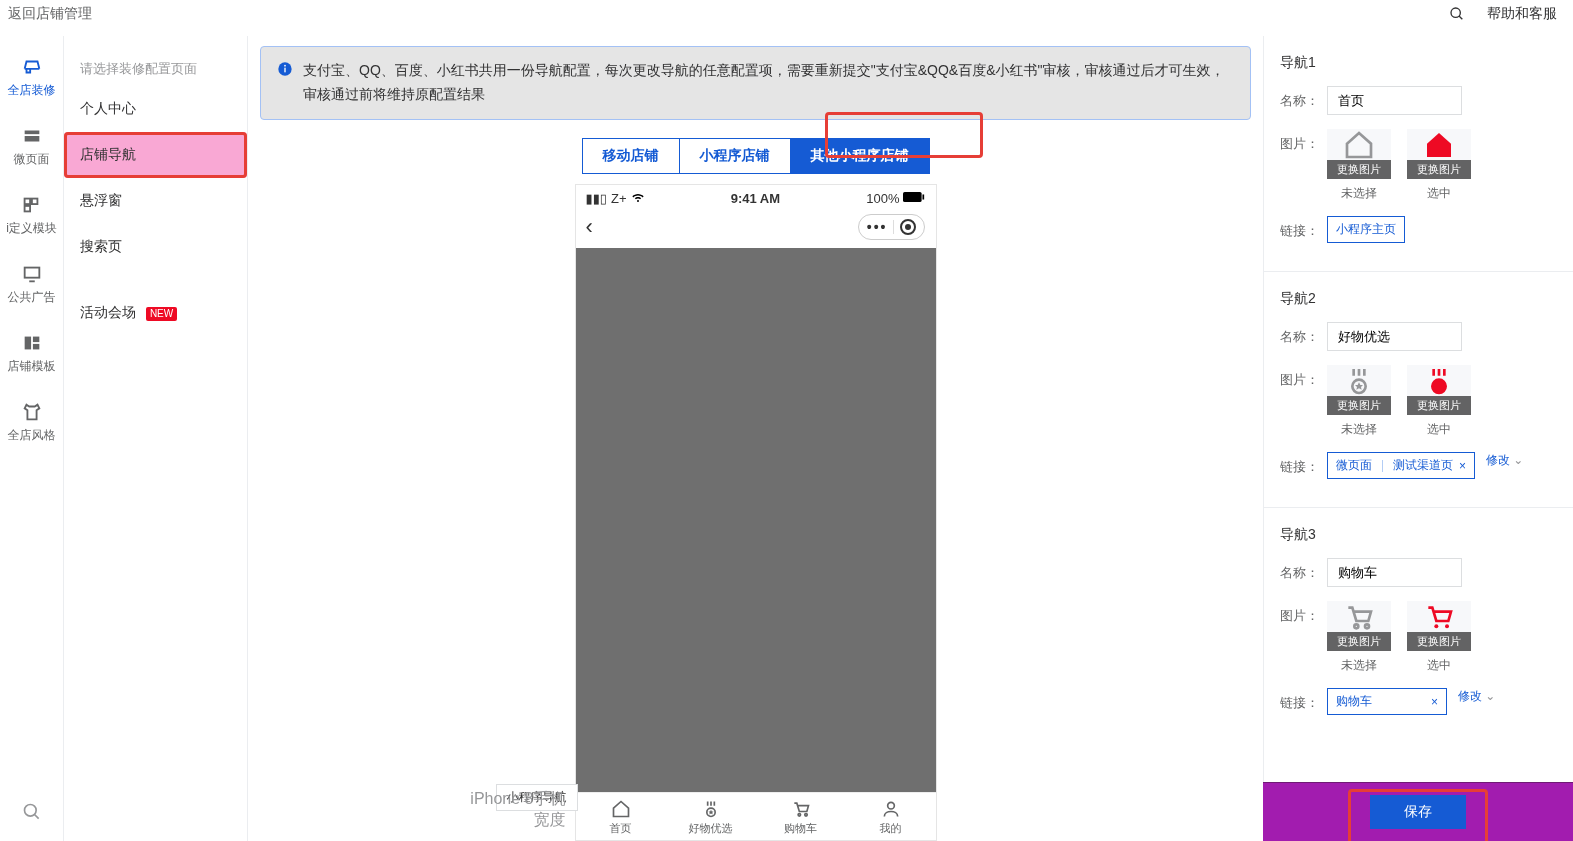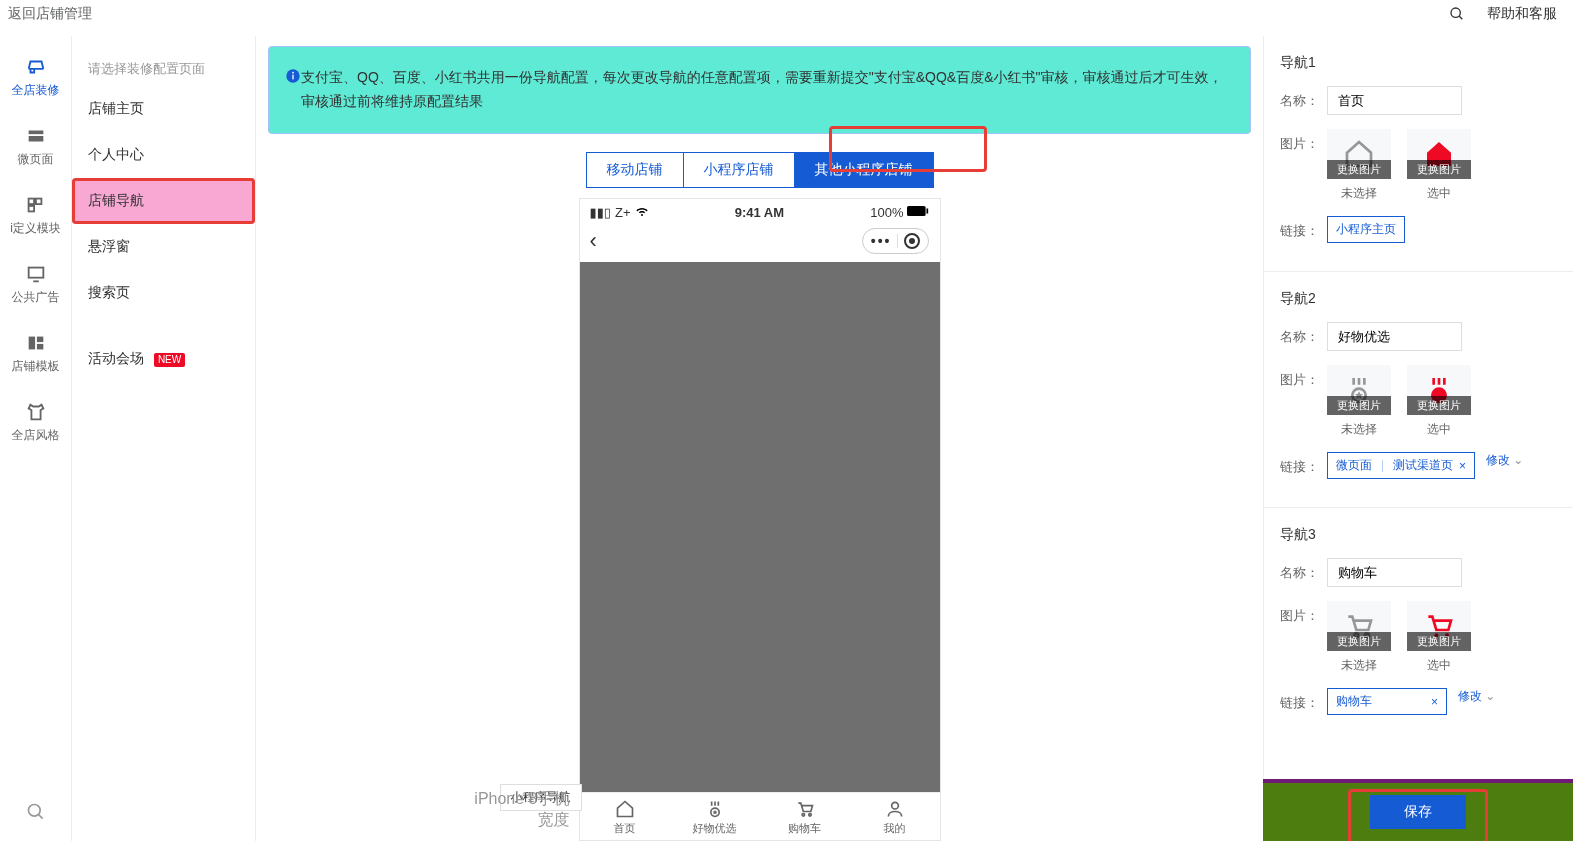--- a/index.html
+++ b/index.html
@@ -6,39 +6,39 @@
     body { font-family: -apple-system, "PingFang SC", "Microsoft YaHei", sans-serif; font-size: 14px; color: #333; background: #fff; overflow: hidden; }
     .app { display: flex; flex-direction: column; height: 841px; width: 1573px; }
     
     .topbar { display: flex; justify-content: space-between; align-items: center; height: 36px; padding: 0 16px 8px 8px; }
     .topbar .back { color: #646566; }
     .topbar .help { display: flex; align-items: center; gap: 22px; color: #323233; cursor: pointer; }
     .topbar .help svg { width: 16px; height: 16px; }
     
     .layout { display: flex; flex: 1; min-height: 0; }
     
-    .iconrail { width: 72px; background: #fff; border-right: 1px solid #ebedf0; display: flex; flex-direction: column; align-items: center; padding-top: 20px; gap: 26px; }
+    .iconrail { width: 64px; background: #fff; border-right: 1px solid #ebedf0; display: flex; flex-direction: column; align-items: center; padding-top: 20px; gap: 26px; }
     .iconrail .item { display: flex; flex-direction: column; align-items: center; gap: 4px; color: #646566; cursor: pointer; font-size: 12px; text-align: center; }
     .iconrail .item.active { color: #155bd4; }
     .iconrail .item svg, .iconrail .item .ico { width: 22px; height: 22px; display: flex; align-items: center; justify-content: center; }
     .iconrail .spacer { flex: 1; }
     .iconrail .search-bot { margin-bottom: 16px; color: #646566; }
     
     .sidebar { width: 184px; min-width: 184px; background: #fff; border-right: 1px solid #ebedf0; padding-top: 16px; }
     .sidebar .hint { color: #969799; font-size: 13px; padding: 8px 16px; }
     .sidebar .nav-item { padding: 14px 16px; cursor: pointer; font-size: 14px; color: #323233; position: relative; }
     .sidebar .nav-item.active { background: #f9a8d4; }
     .sidebar .highlight-red { box-shadow: 0 0 0 3px #e63e36 inset; border-radius: 4px; }
     .sidebar .spacer-sm { height: 20px; }
     .newtag { display: inline-block; background: #ee0a24; color: #fff; font-size: 10px; border-radius: 2px; padding: 1px 4px; margin-left: 6px; line-height: 12px; }
     
     .workspace { flex: 1; padding: 10px 12px 0 12px; display: flex; flex-direction: column; min-width: 0; }
-    .alert { border: 1px solid #a3c1f5; background: #5eead4; border-radius: 4px; padding: 19px 16px; display: flex; color: #323233; line-height: 1.7; }
+    .alert { border: 1px solid #a3c1f5; background: #e5e5e5; border-radius: 4px; padding: 12px 16px; display: flex; gap: 10px; color: #323233; line-height: 1.7; }
     .alert .ai { color: #155bd4; flex-shrink: 0; margin-top: 2px; }
-    .subtabs { display: flex; justify-content: center; margin-top: 18px; }
+    .subtabs { display: flex; justify-content: center; margin-top: 18px; font-weight: bold; }
     .subtabs .tb { border: 1px solid #155bd4; color: #155bd4; padding: 8px 20px; cursor: pointer; font-size: 14px; background: #fff; }
     .subtabs .tb + .tb { border-left: none; }
     .subtabs .tb.active { background: #155bd4; color: #fff; }
     .subtabs-wrap { position: relative; display: flex; justify-content: center; }
     .subtabs-wrap .redbox { position: absolute; border: 3px solid #e63e36; border-radius: 4px; pointer-events: none; }
     
     .phone-wrap { display: flex; justify-content: center; margin-top: 10px; flex: 1; min-height: 0; position: relative; }
     .phone { width: 362px; background: #fff; border: 1px solid #e5e5e5; display: flex; flex-direction: column; }
     .statusbar { display: flex; justify-content: space-between; align-items: center; padding: 6px 10px 2px; font-size: 13px; }
     .statusbar .l, .statusbar .r { display: flex; align-items: center; gap: 4px; }
@@ -56,31 +56,31 @@
     .phone-label-tag { position: absolute; left: calc(50% - 260px); bottom: 30px; border: 1px solid #dcdee0; padding: 4px 10px; font-size: 12px; background: #fff; }
     
     .rightpanel { width: 310px; min-width: 310px; border-left: 1px solid #ebedf0; overflow-y: auto; padding: 18px 16px 70px; position: relative; }
     .rgroup { margin-bottom: 28px; }
     .rtitle { font-size: 14px; color: #323233; margin-bottom: 14px; }
     .rfield { display: flex; align-items: flex-start; gap: 1px; margin-bottom: 14px; }
     .rfield .lbl { width: 46px; flex-shrink: 0; color: #646566; padding-top: 6px; font-size: 13px; }
     .rinput { border: 1px solid #dcdee0; padding: 6px 10px; width: 135px; font-size: 13px; }
     .imgpair { display: flex; gap: 16px; }
     .imgcell { display: flex; flex-direction: column; align-items: center; gap: 6px; }
-    .imgbox { width: 64px; height: 50px; background: #f7f8fa; display: flex; align-items: center; justify-content: center; position: relative; }
+    .imgbox { width: 64px; height: 50px; background: #f7f8fa; display: flex; justify-content: center; position: relative; }
     .imgbox svg { width: 32px; height: 32px; }
     .imgbox .olabel { position: absolute; bottom: 0; left: 0; right: 0; background: rgba(0,0,0,0.6); color: #fff; font-size: 11px; text-align: center; padding: 2px 0; }
     .imgcap { font-size: 12px; color: #646566; }
     .linktag { border: 1px solid #155bd4; color: #155bd4; font-size: 12px; padding: 4px 8px; display: inline-flex; align-items: center; gap: 6px; }
     .linktag .close { color: #155bd4; cursor: pointer; }
     .linktag .sep { border-left: 1px solid #b3cdf5; height: 12px; margin: 0 4px; }
     .modlink { color: #155bd4; font-size: 12px; margin-left: 10px; cursor: pointer; }
     .modlink::after { content: " ⌄"; color: #969799; }
     .divider { border-top: 1px solid #ebedf0; margin: 8px -16px 18px; }
-    .savebar { position: fixed; right: 0; bottom: 0; width: 310px; background: #4d7c0f; border-top: 4px solid #701a75; padding: 12px 0; display: flex; justify-content: center; }
+    .savebar { position: fixed; right: 0; bottom: 0; width: 310px; background: #a21caf; border-top: 1px solid #701a75; padding: 12px 0; display: flex; justify-content: center; }
     .savebtn { background: #155bd4; color: #fff; border: none; padding: 8px 34px; font-size: 14px; cursor: pointer; }
     .savewrap-hl { position: relative; }
     .savewrap-hl .redbox2 { position: absolute; border: 3px solid #e63e36; border-radius: 4px; top: -6px; left: -22px; right: -22px; bottom: -18px; }
   </style>
 </head>
 <body>
 
 <div class="app">
 
   <div class="topbar">
@@ -155,21 +155,20 @@
       <div class="search-bot">
         <svg width="20" height="20" viewBox="0 0 24 24" fill="none" stroke="#969799" stroke-width="2">
             <circle cx="10" cy="10" r="7"></circle>
             <line x1="20" y1="20" x2="15" y2="15"></line>
           </svg>
       </div>
     </div>
 
     <div class="sidebar">
       <div class="hint">请选择装修配置页面</div>
-      <div class="nav-item">店铺主页</div>
       <div class="nav-item">个人中心</div>
       <div class="nav-item active highlight-red">店铺导航</div>
       <div class="nav-item">悬浮窗</div>
       <div class="nav-item">搜索页</div>
       <div class="spacer-sm"></div>
       <div class="nav-item">
         <span>活动会场</span>
         <span class="newtag">NEW</span>
       </div>
     </div>

